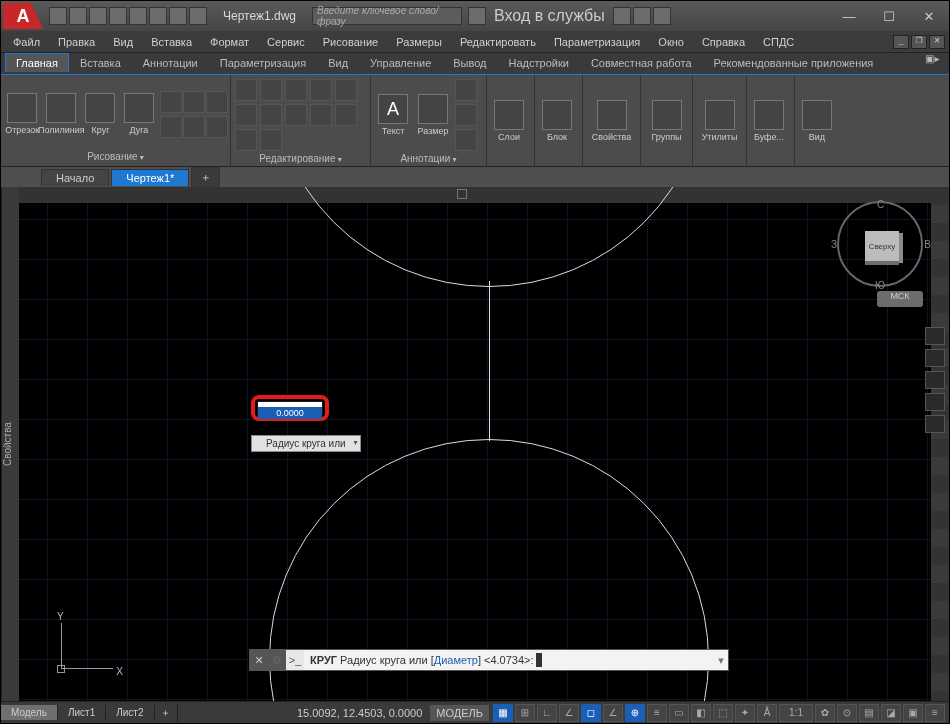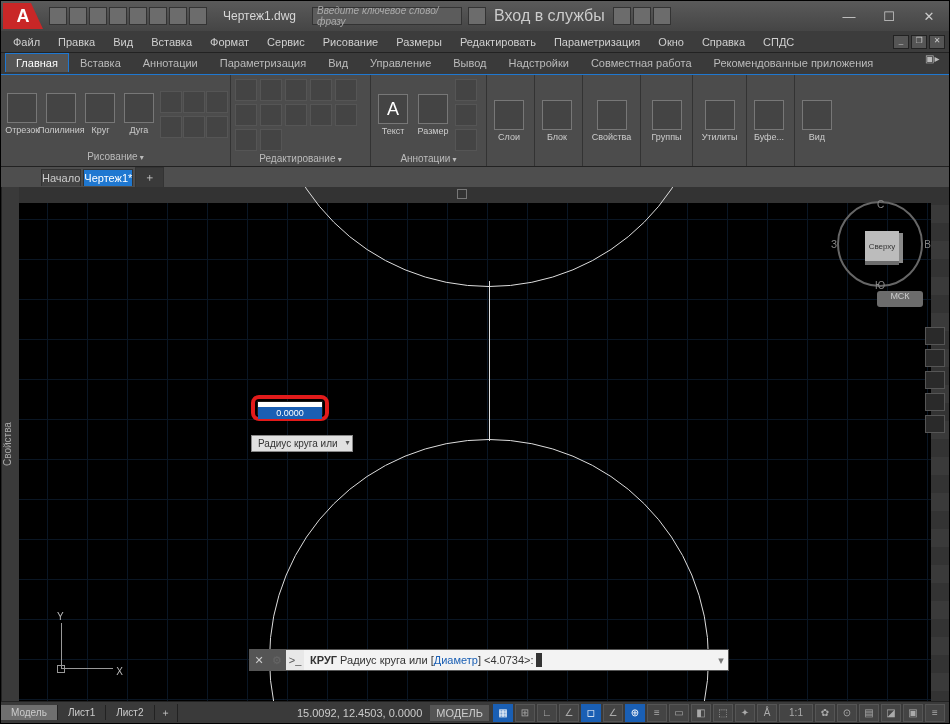--- a/index.html
+++ b/index.html
@@ -30,41 +30,41 @@
 .panel  { border-right: 1px solid #333; display: flex; flex-direction: column; padding: 4px; }
 .picns  { flex: 1; display: flex; align-items: center; gap: 4px; }
 .big    { width: 36px; display: flex; flex-direction: column; align-items: center; gap: 2px; color: #ccc; font-size: 9px; }
 .bigic  { width: 30px; height: 30px; border: 1px solid #777; background:#444; position:relative; }
 .grid6  { display: grid; grid-template-columns: repeat(3,22px); grid-auto-rows: 22px; gap: 3px; }
 .smic   { width: 22px; height: 22px; border: 1px solid #555; background:#444; }
 .plab   { color: #bbb; font-size: 10px; text-align: center; padding-top: 2px; }
 .plab::after { content: " ▾"; font-size: 8px; }
 
 .ftabs { height: 20px; background: #4e4e4e; display: flex; align-items: center; padding-left: 40px; }
-.ftab  { color: #ccc; font-size: 11px; padding: 2px 0; border: 1px solid #333; border-bottom: none; background: #444; margin-right: 2px; }
+.ftab  { color: #ccc; font-size: 11px; padding: 2px 14px; border: 1px solid #333; border-bottom: none; background: #444; margin-right: 2px; }
 .ftab.act { background: #1f78d1; color: #fff; }
 .ftab.plus { background: #3a3a3a; padding: 2px 8px; }
 
 
 .work  { flex: 1; display: flex; position: relative; }
 .sidev { width: 18px; background: #3a3a3a; color: #aaa; writing-mode: vertical-rl; transform: rotate(180deg); font-size: 10px; text-align: center; padding: 8px 0; border-right: 1px solid #222; }
 .canvas{ flex: 1; background: #000; position: relative; overflow: hidden;
   background-image:
     linear-gradient(#0a1624 1px, transparent 1px),
     linear-gradient(90deg,#0a1624 1px, transparent 1px);
   background-size: 40px 40px;
   background-position: -12px -8px;
 }
 .circ  { position: absolute; border: 1px solid #ddd; border-radius: 50%; background: transparent; }
 .vline { position: absolute; width: 0; border-left: 1px solid #ddd; height: 160px; left: 470px; top: 94px; }
 
 .inpwrap { position: absolute; left: 232px; top: 208px; border: 4px solid #e21b1b; border-radius: 8px; padding: 2px; }
 .dyn   { width: 66px; height: 14px; background: #fff; border: 1px solid #1a1a1a; }
 .dyn input { width: 100%; height: 100%; border: none; font-size: 9px; background: #1a5fb4; color: #fff; text-align: center; }
-.tip   { position: absolute; left: 232px; top: 248px; background: #e1e1e1; border: 1px solid #888; font-size: 10px; color: #333; padding: 2px 14px 2px 6px; }
+.tip   { position: absolute; left: 232px; top: 248px; background: #e1e1e1; border: 1px solid #888; font-size: 10px; color: #333; padding: 2px 14px 2px 14px; }
 .tip::after { content: "▾"; position:absolute; right:2px; top:2px; font-size:8px; color:#555; }
 
 .ucs   { position: absolute; left: 28px; bottom: 14px; width: 70px; height: 70px; color: #bbb; font-size: 10px; }
 .ucs .ya { position:absolute; left:14px; bottom:18px; width:0; height:46px; border-left:1px solid #999; }
 .ucs .xa { position:absolute; left:14px; bottom:18px; width:52px; height:0; border-top:1px solid #999; }
 .ucs .yl { position:absolute; left:10px; top:-6px; }
 .ucs .xl { position:absolute; right:-6px; bottom:10px; }
 .ucs .bx { position:absolute; left:10px; bottom:14px; width:8px; height:8px; border:1px solid #999; }
 
 .cube  { position: absolute; right: 26px; top: 14px; width: 86px; height: 86px; }

